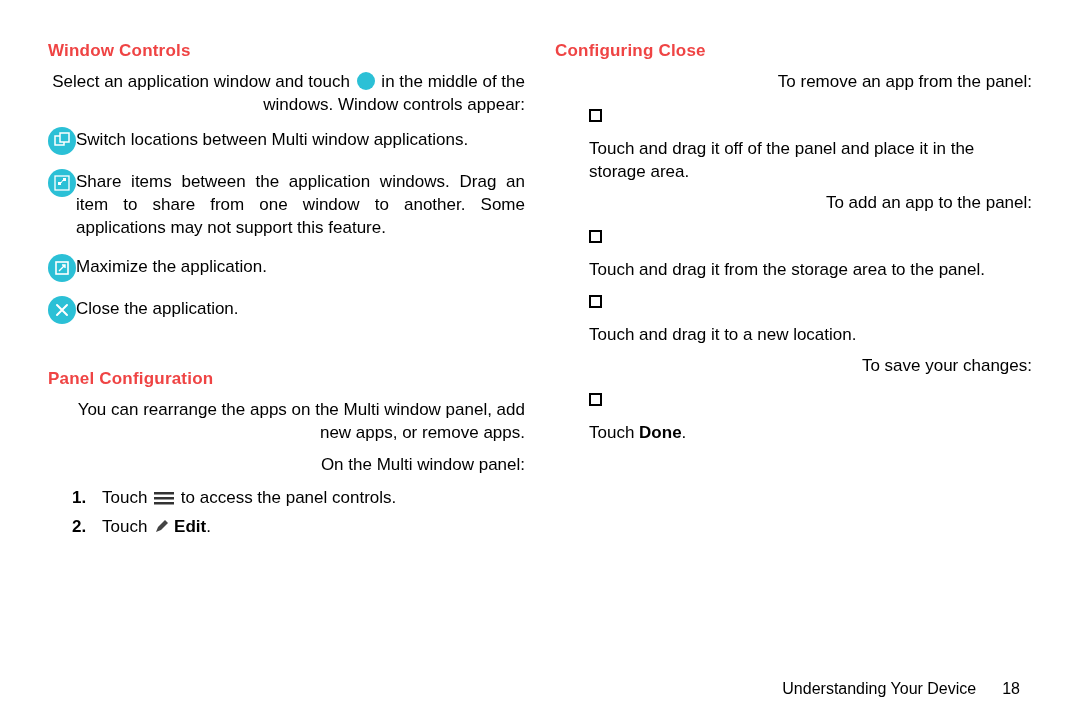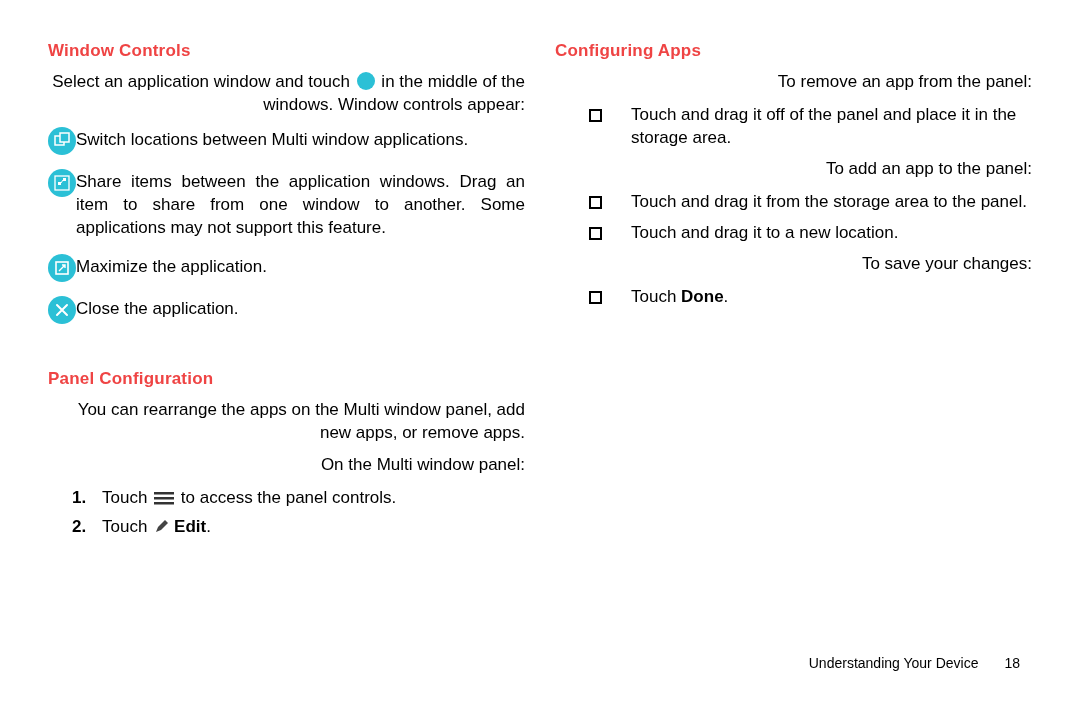--- a/index.html
+++ b/index.html
@@ -11,23 +11,23 @@
   .icon-row{display:flex;align-items:flex-start;margin:10px 0 14px 0;}
   .icon{flex:0 0 28px;width:28px;height:28px;border-radius:50%;background:#2bc0d6;display:flex;align-items:center;justify-content:center;}
   .icon svg{display:block;}
   .icon-text{flex:1;padding-top:2px;}
   .inline-dot{display:inline-block;width:18px;height:18px;border-radius:50%;background:#2bc0d6;vertical-align:-3px;margin:0 2px;}
   .ol-row{display:flex;gap:8px;margin:4px 0 4px 24px;}
   .ol-num{font-weight:bold;min-width:22px;}
   .ol-body{flex:1;}
   .menu-icon{display:inline-block;vertical-align:-2px;margin:0 2px;}
   .pencil-icon{display:inline-block;vertical-align:-2px;margin:0 4px 0 2px;}
-  .sq-bullet-row{display:flex;gap:29px;margin:4px 0 8px 34px;}
+  .sq-bullet-row{display:flex;gap:16px;margin:4px 0 8px 34px;flex-direction:column;}
   .sq-bullet{width:9px;height:9px;border:2px solid #000;margin-top:5px;flex:0 0 9px;}
-  .footer{position:absolute;bottom:49px;right:60px;font-size:14px;}
+  .footer{position:absolute;bottom:22px;right:60px;font-size:16px;}
   .footer .sect{margin-right:26px;}
   .bold{font-weight:bold;}
 </style>
 </head>
 <body>
 
 <div class="page">
   <div class="columns">
 
     <div class="col">
@@ -98,21 +98,21 @@
         <div class="ol-num">2.</div>
         <div class="ol-body">
           <span>Touch </span><span class="pencil-icon"><svg width="16" height="16" viewBox="0 0 16 16">
                 <path d="M2 14 L4 9 L11 2 L14 5 L7 12 Z" fill="#444"></path>
               </svg></span><span class="bold">Edit</span><span>.</span>
         </div>
       </div>
     </div>
 
     <div class="col">
-      <div class="heading">Configuring Apps</div>
+      <div class="heading">Configuring Close</div>
 
       <div class="para">To remove an app from the panel:</div>
       <div class="sq-bullet-row">
         <div class="sq-bullet"></div>
         <div>Touch and drag it off of the panel and place it in the storage area.</div>
       </div>
 
       <div class="para">To add an app to the panel:</div>
       <div class="sq-bullet-row">
         <div class="sq-bullet"></div>

